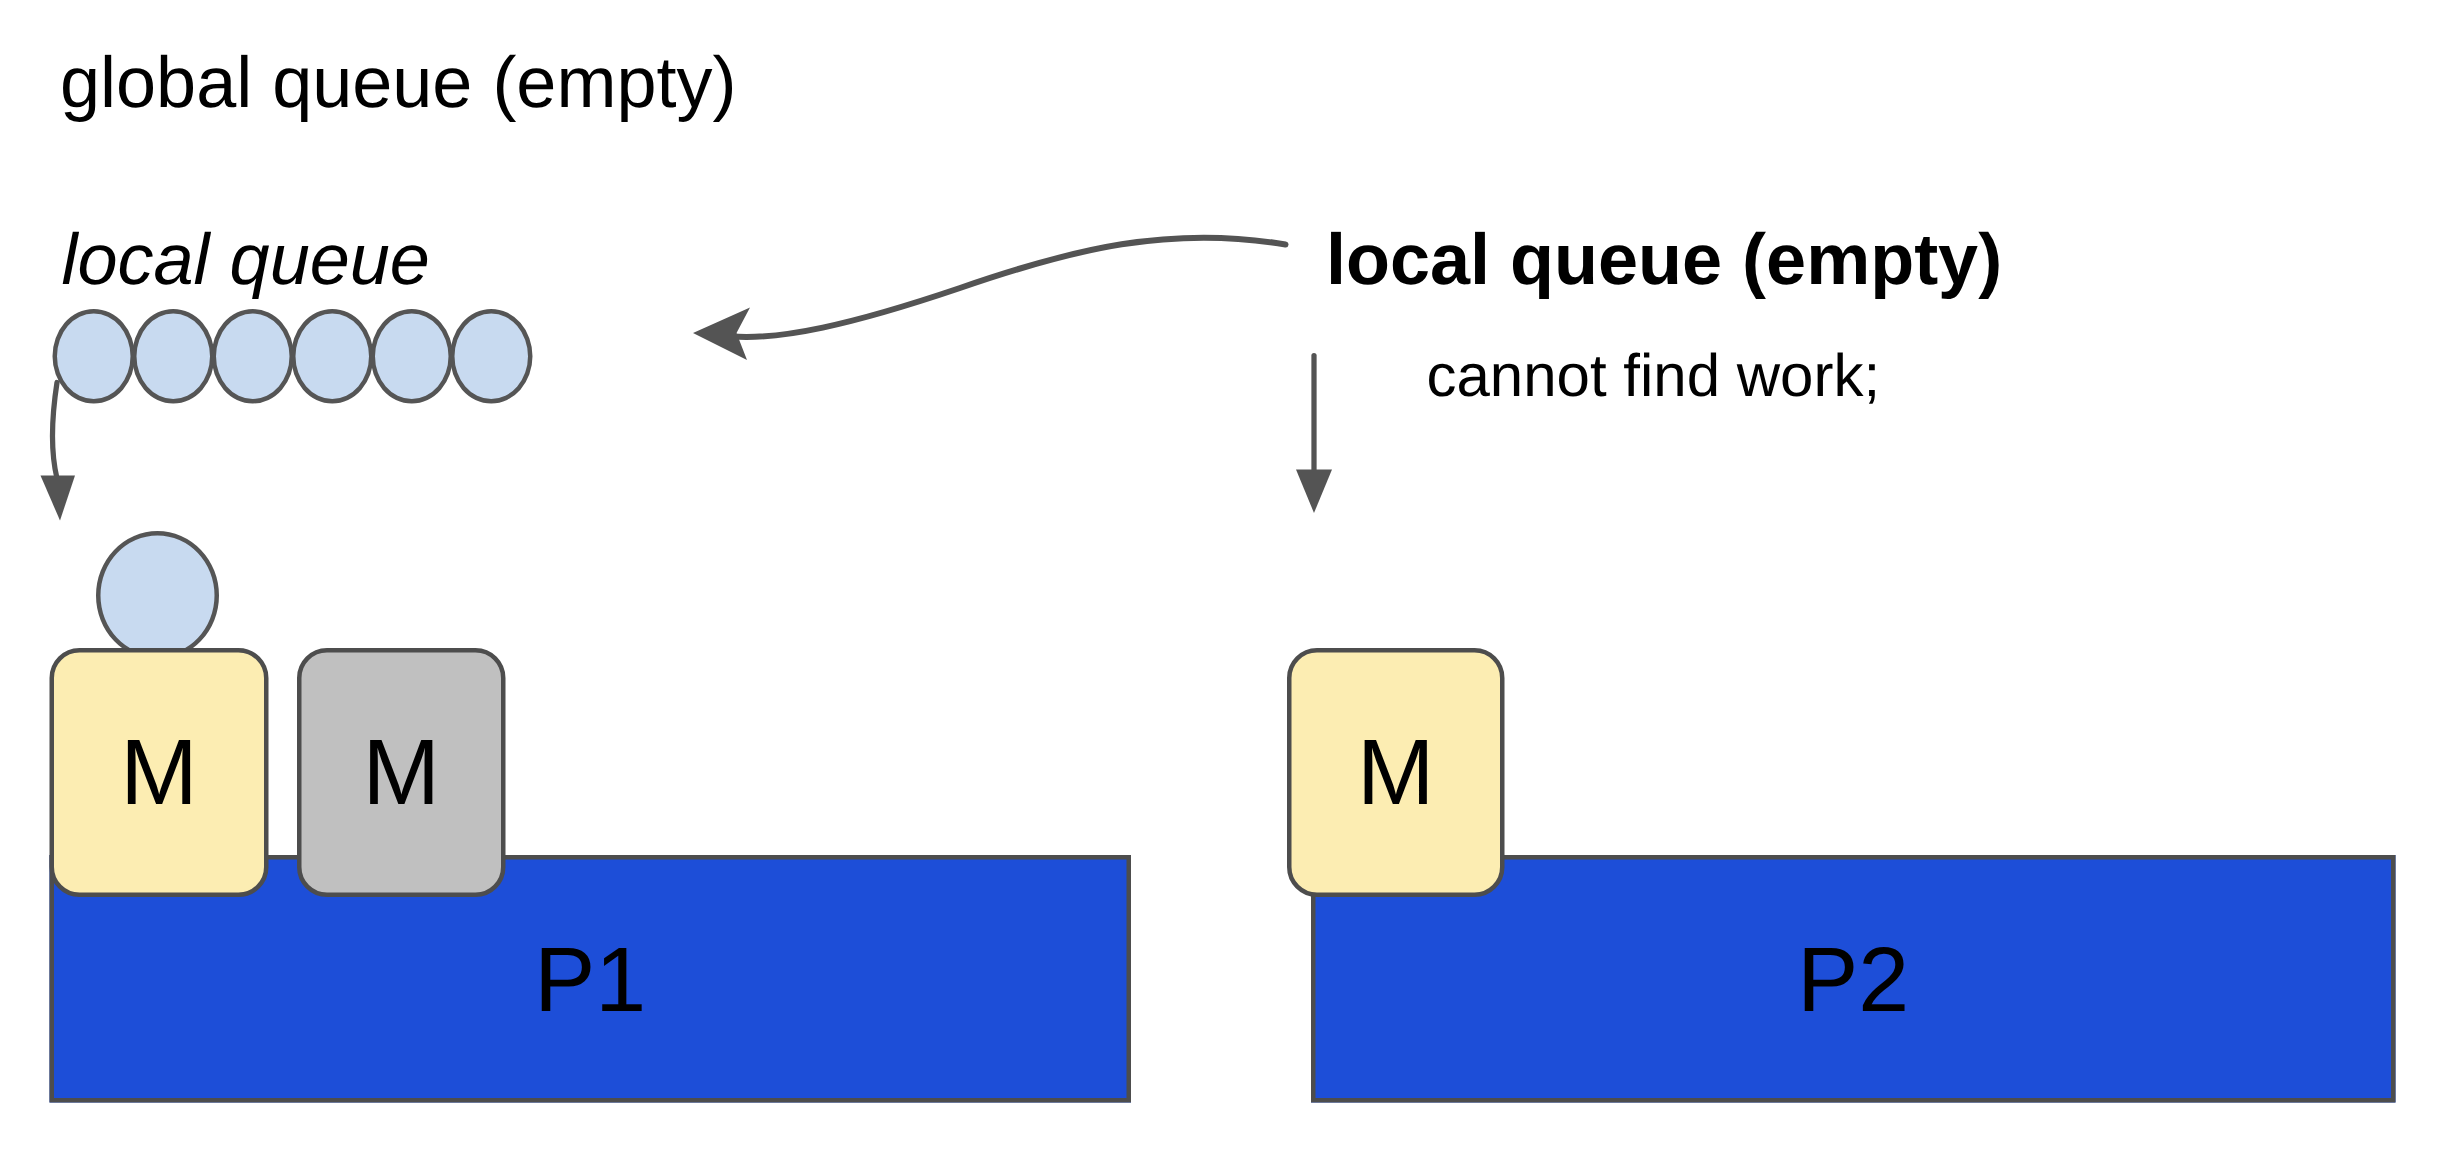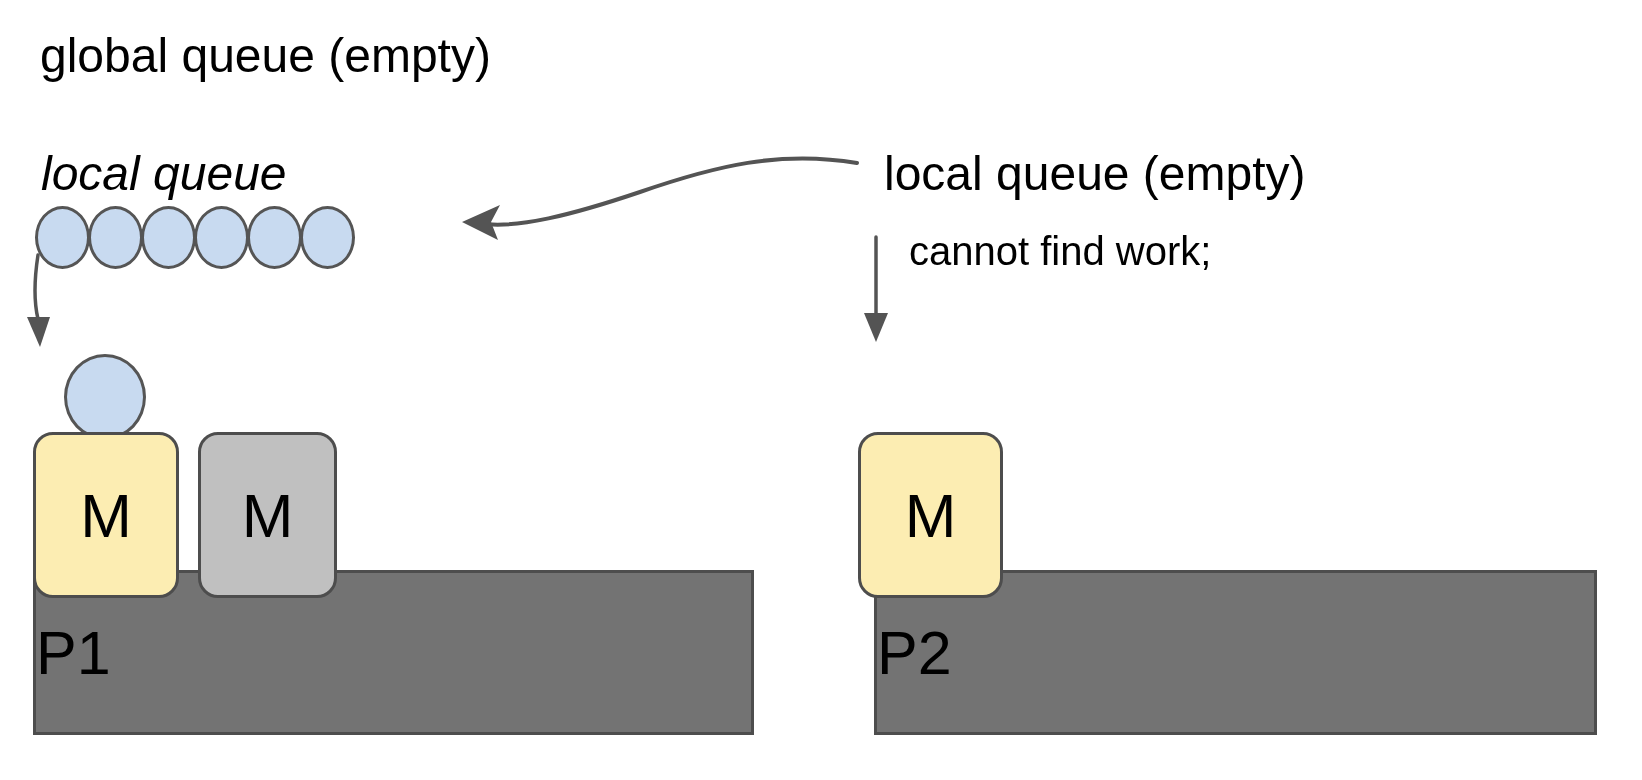--- a/index.html
+++ b/index.html
@@ -21,23 +21,23 @@
   }
   .annotation{
     position:absolute;
     font-size:40px;
     line-height:43px;
     white-space:nowrap;
     color:#000;
   }
   .proc{
     position:absolute;
-    background:#737373;
+    background:#1d4ed8;
     border:3px solid #4d4d4d;
-    display:flex;align-items:center;
+    display:flex;align-items:center;justify-content:center;
     font-size:61px;
     box-sizing:border-box;
   }
   .mbox{
     position:absolute;
     border:3px solid #4d4d4d;
     border-radius:20px;
     display:flex;align-items:center;justify-content:center;
     font-size:62px;
     box-sizing:border-box;
@@ -59,23 +59,23 @@
 </style>
 </head>
 <body>
 
 <div id="canvas">
 
   <div class="label" style="left:40px;top:27px;">global queue (empty)</div>
 
   <div class="label" style="left:41px;top:145px;font-style:italic;">local queue</div>
 
-  <div class="label" style="left:884px;top:145px;">local queue (empty)</div>
+  <div class="label" style="left:884px;top:145px;font-weight:bold;">local queue (empty)</div>
 
-  <div class="annotation" style="left:909px;top:230px;">
+  <div class="annotation" style="left:951px;top:230px;">
     <div>cannot find work;</div>
   </div>
 
   <div class="gcircle queue-circle" style="left:35px;"></div>
   <div class="gcircle queue-circle" style="left:88px;"></div>
   <div class="gcircle queue-circle" style="left:141px;"></div>
   <div class="gcircle queue-circle" style="left:194px;"></div>
   <div class="gcircle queue-circle" style="left:247px;"></div>
   <div class="gcircle queue-circle" style="left:300px;"></div>
 

